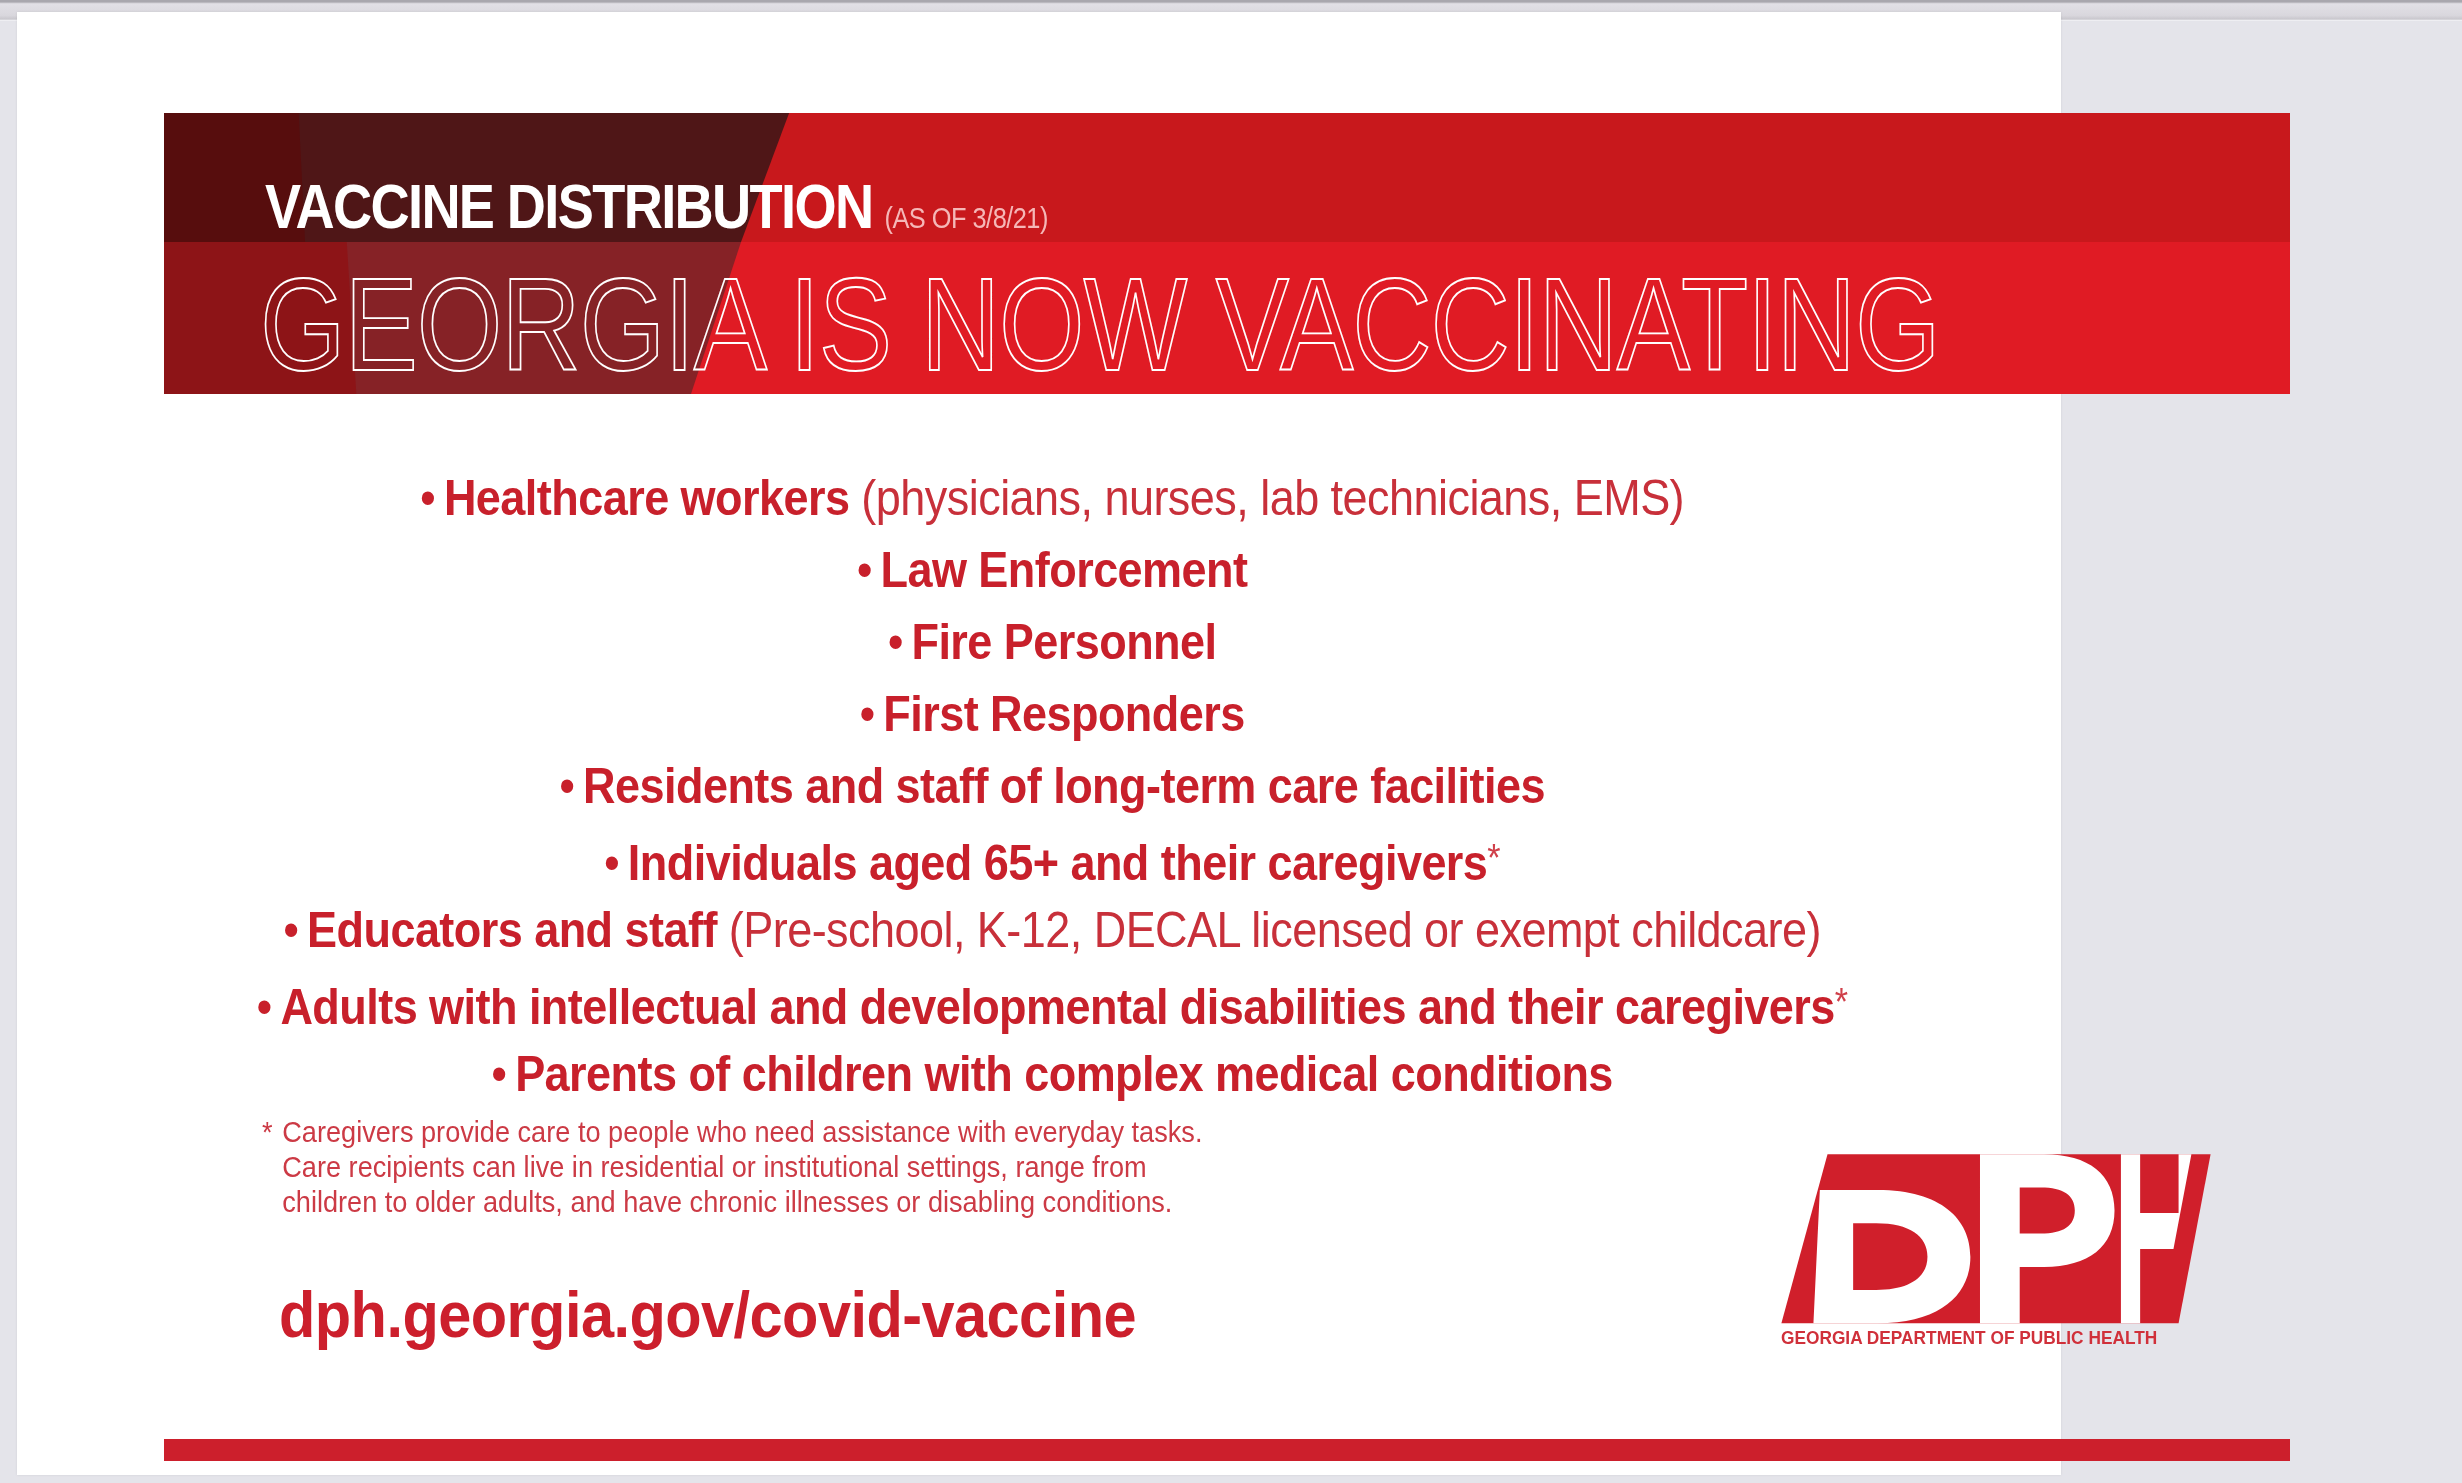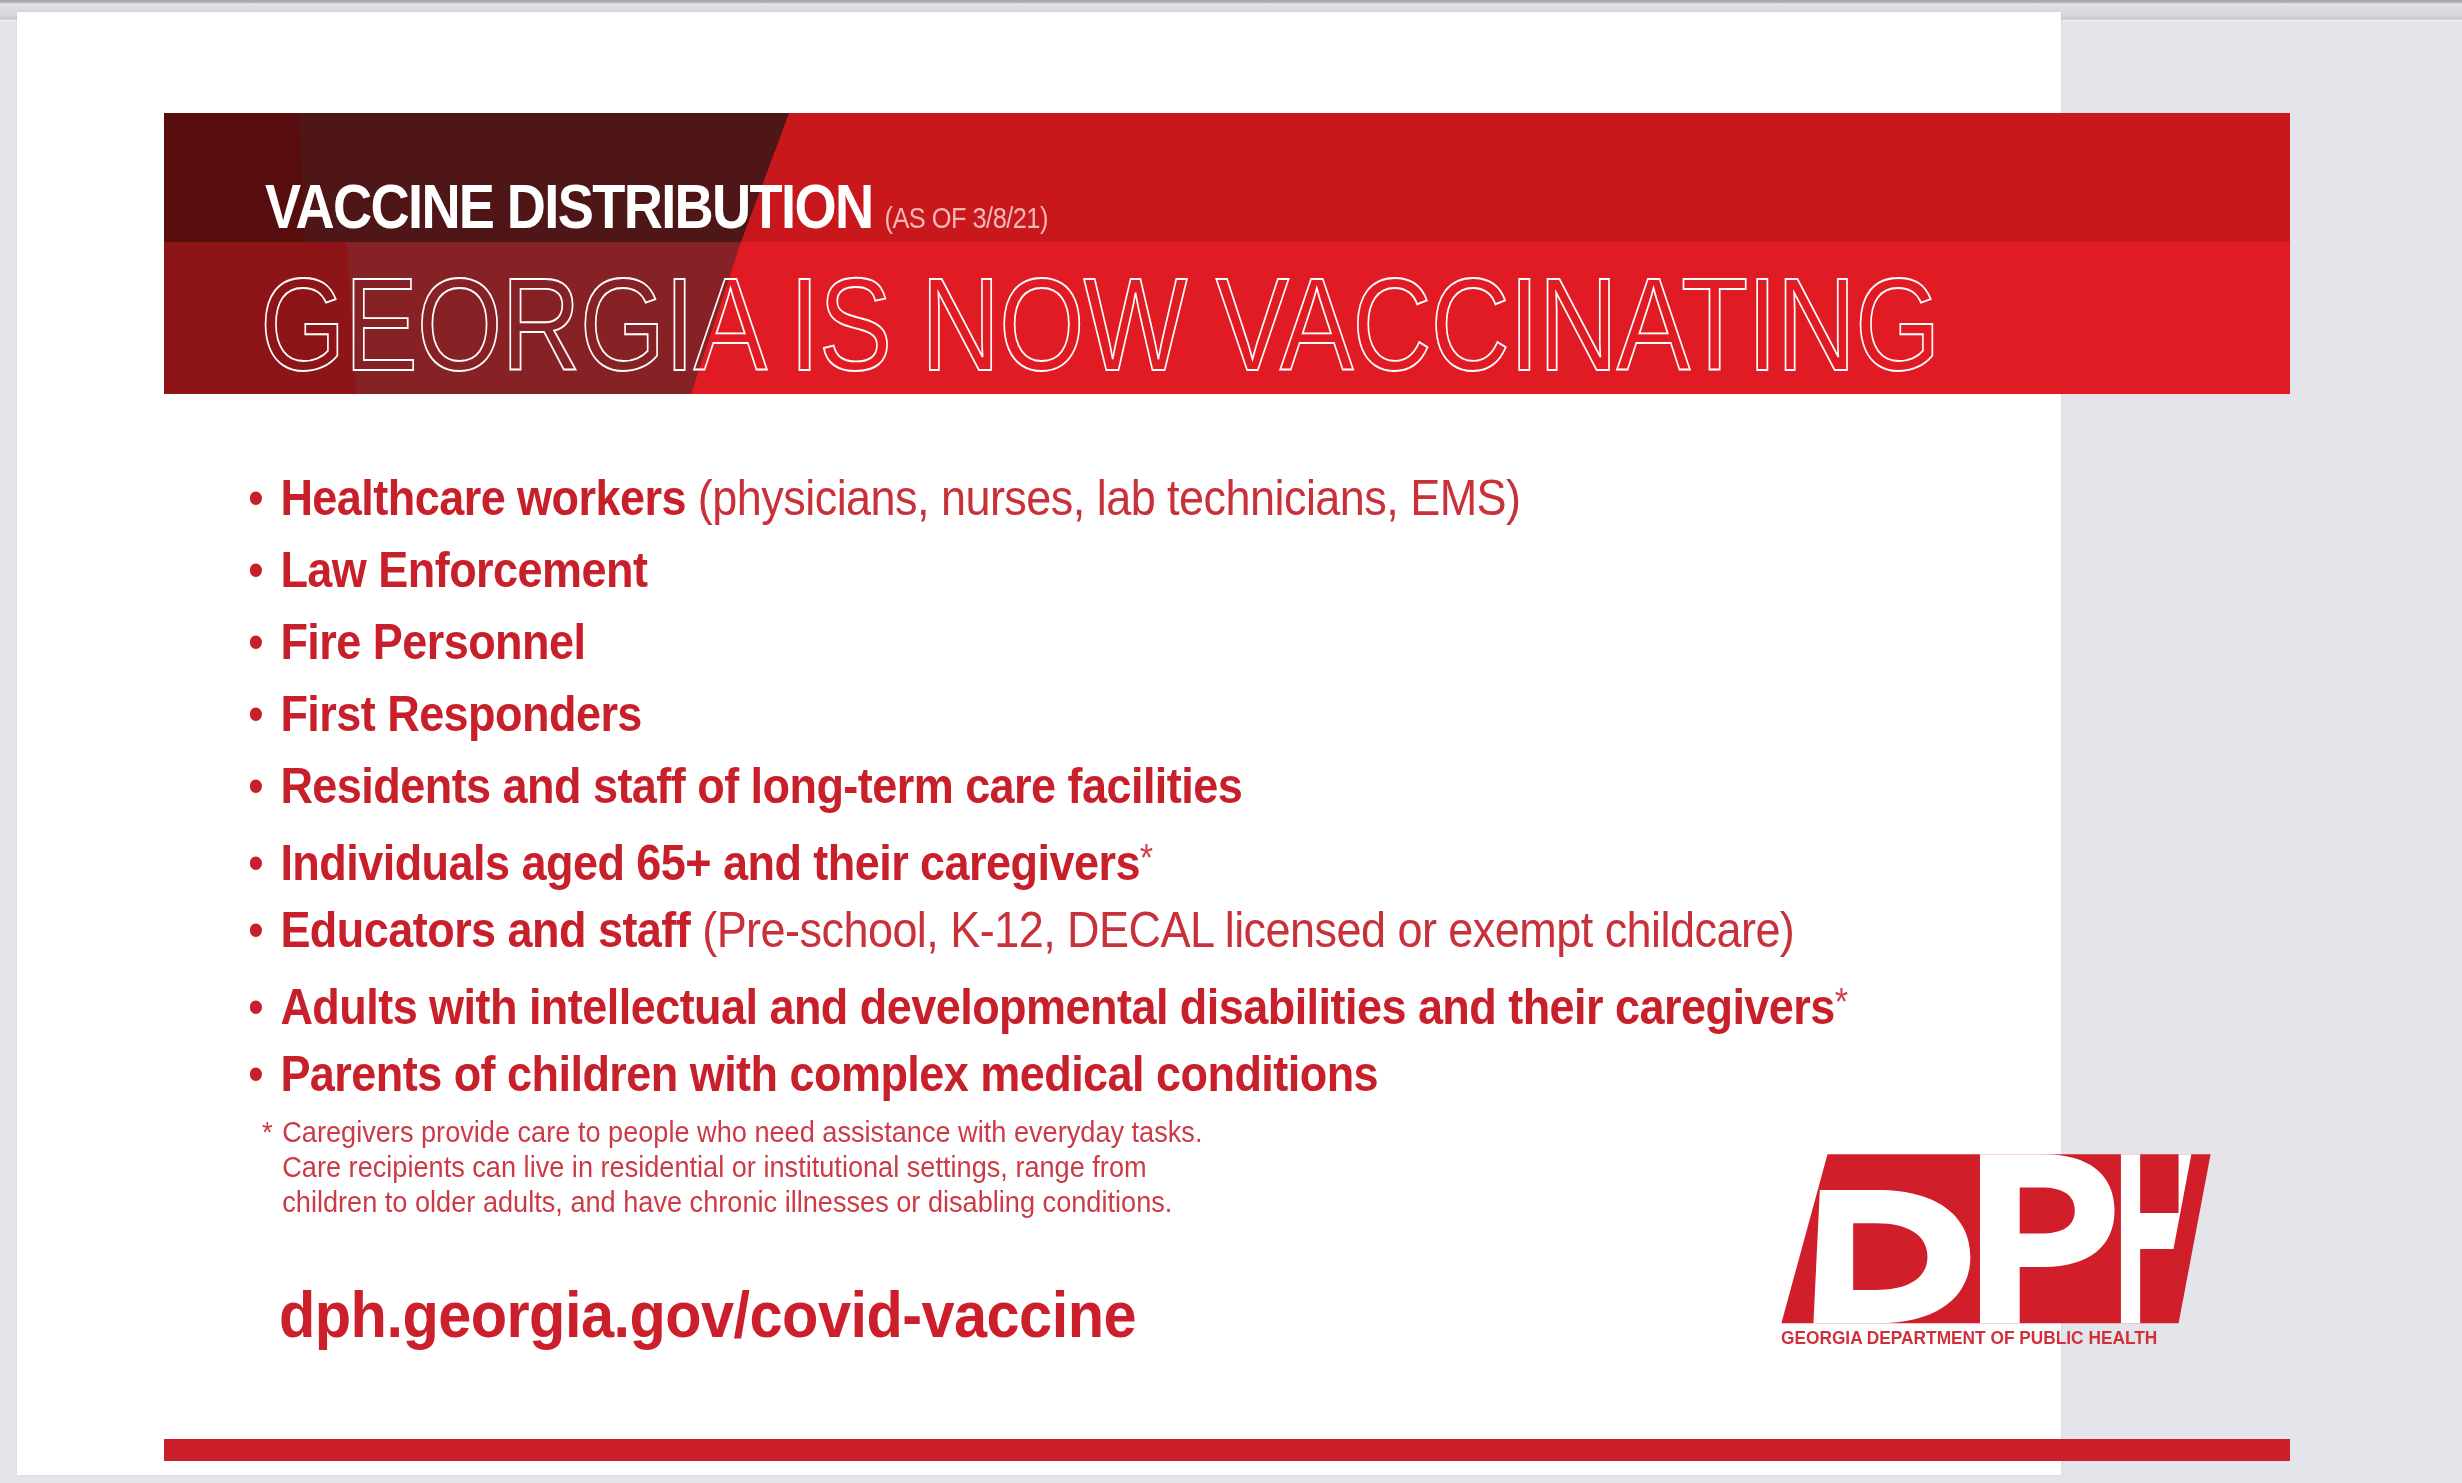--- a/index.html
+++ b/index.html
@@ -35,21 +35,21 @@
     font-weight: normal; font-size: 29.5px; color: #f5b7b7; letter-spacing: -0.6px; margin-left: 14px;
   }
   .banner-title {
     position: absolute; left: 96px; top: 146px; white-space: nowrap;
     color: transparent; -webkit-text-stroke: 1.9px #ffffff;
     font-weight: normal; font-size: 131px; line-height: 1; letter-spacing: -1.3px;
     transform: scaleX(0.84); transform-origin: left center;
   }
   
   .eligibility-list {
-    position: absolute; left: 231px; top: 450px; margin: 0; padding: 0; list-style: none;
+    position: absolute; left: 231px; top: 450px; margin: 0; padding: 0; list-style: none; text-align: center;
   }
   .eligibility-list li {
     height: 72px; line-height: 72px; white-space: nowrap; color: #c8202b;
     font-size: 50px; letter-spacing: -0.6px;
     transform: scaleX(0.9); transform-origin: left center;
   }
   .eligibility-list .bullet { display: inline-block; width: 36px; font-weight: normal; }
   .eligibility-list .bold { font-weight: bold; }
   .eligibility-list .detail { font-weight: normal; color: #c8303a; }
   .eligibility-list .star { font-weight: normal; font-size: 38px; vertical-align: 9px; color: #d0404a; }

